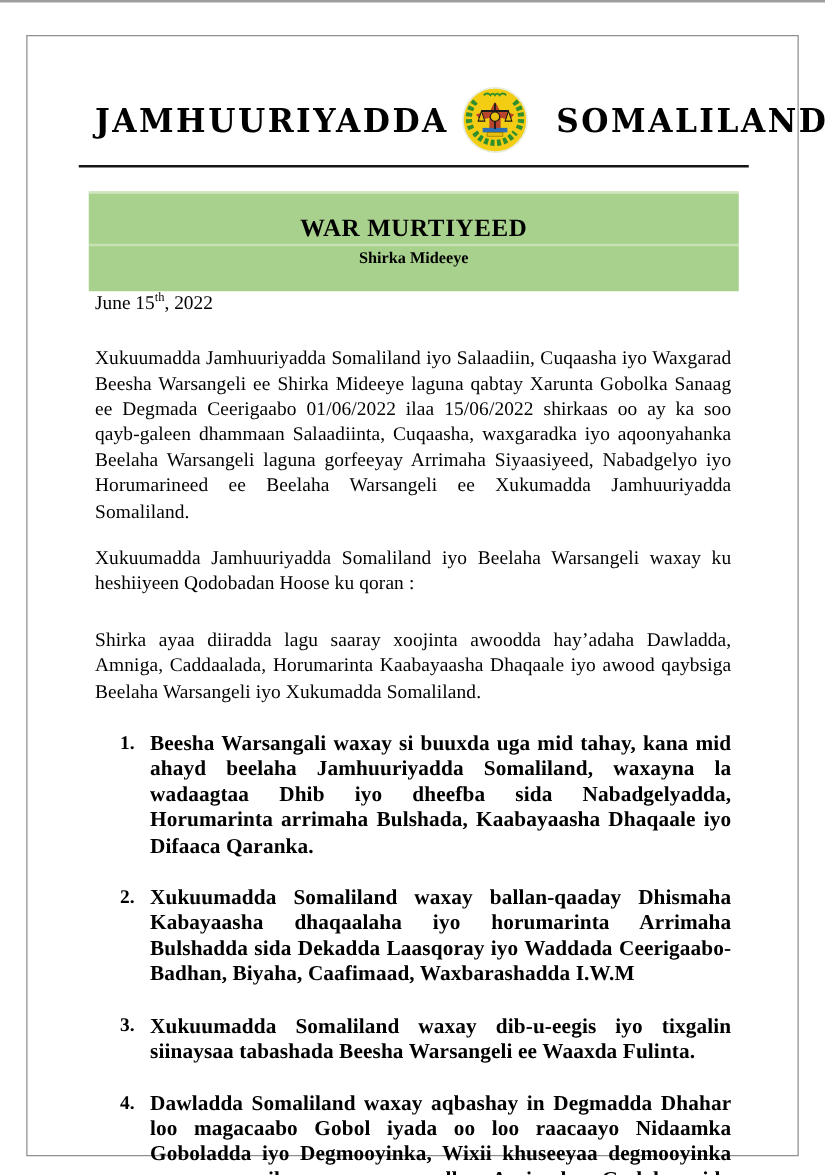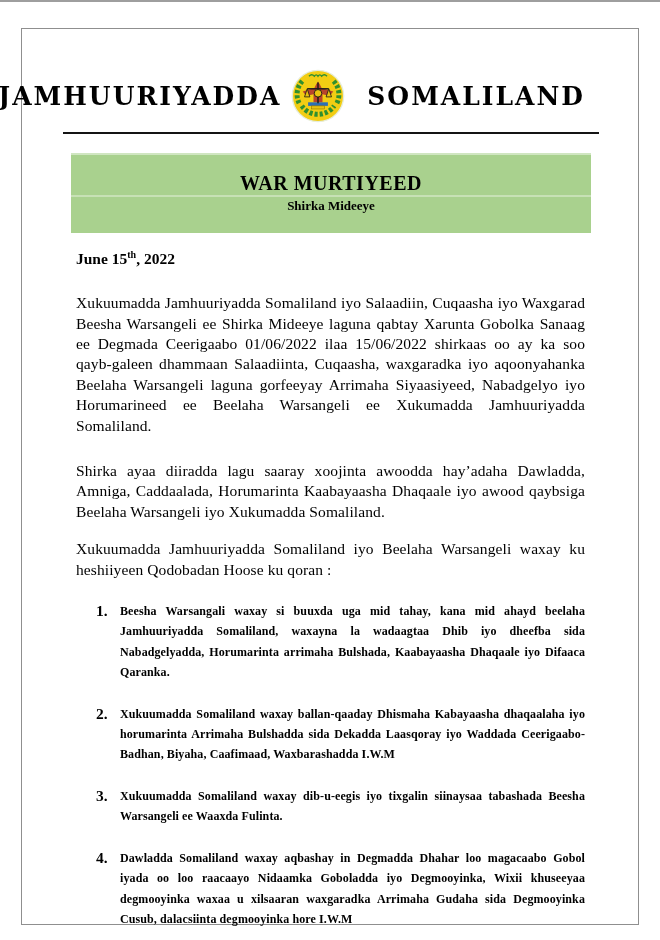--- a/index.html
+++ b/index.html
@@ -13,21 +13,21 @@
 
   .page {
     position: absolute; left: 21px; top: 28px; width: 618px; height: 897px;
     border: 1px solid #8f8f8f; background: #ffffff;
     padding: 0 53px 0 54px;
   }
 
   
   .header {
     margin-top: 40px;
-    display: flex; align-items: center; justify-content: flex-end;
+    display: flex; align-items: center; justify-content: flex-start;
     white-space: nowrap;
   }
   .htitle {
     font-family: "DejaVu Serif", "Liberation Serif", serif;
     font-weight: bold; font-size: 25px; letter-spacing: 2px;
     transform: scaleY(1.05);
   }
   .htitle.left  { margin-right: 10px; }
   .htitle.right { margin-left: 22px; }
   .emblem { display: inline-block; width: 54px; height: 54px; line-height: 0; }
@@ -42,39 +42,39 @@
     text-align: center;
   }
   .banner-title {
     font-size: 20px; font-weight: bold; letter-spacing: 0.5px;
     padding-top: 16px; line-height: 24px;
     border-bottom: 2px solid rgba(255,255,255,0.35);
   }
   .banner-subtitle { font-size: 13px; font-weight: bold; line-height: 15px; padding: 1px 0 20px; }
 
   
-  .date { margin-top: 16px; font-size: 15.5px; font-weight: bold; }
+  .date { margin-top: 0; font-size: 15.5px; font-weight: normal; }
   .date sup { font-size: 10px; vertical-align: super; }
 
   .para {
     margin-top: 25px;
     font-size: 15.5px; font-weight: normal; line-height: 20.4px;
     text-align: justify; letter-spacing: 0.1px;
   }
   .para.tight { margin-top: 17px; }
 
   .olist { margin-top: 10px; padding-left: 20px; }
   .li { display: flex; margin-top: 21px; }
   .li .num {
     width: 24px; flex: 0 0 24px;
     font-size: 15.5px; font-weight: bold; line-height: 20.4px;
   }
   .li .litext {
     flex: 1;
-    font-size: 12px; font-weight: bold; line-height: 20.4px;
+    font-size: 17px; font-weight: bold; line-height: 20.4px;
     text-align: justify; letter-spacing: 0.1px;
   }
 </style>
 </head>
 <body>
 
 <div class="top-strip"></div>
 
 <div class="page">
 
@@ -104,23 +104,23 @@
 
   <div class="banner">
     <div class="banner-title">WAR MURTIYEED</div>
     <div class="banner-subtitle">Shirka Mideeye</div>
   </div>
 
   <p class="date"><span>June 15</span><sup>th</sup><span>, 2022</span></p>
 
   <p class="para">Xukuumadda Jamhuuriyadda Somaliland iyo Salaadiin, Cuqaasha iyo Waxgarad Beesha Warsangeli ee Shirka Mideeye laguna qabtay Xarunta Gobolka Sanaag ee Degmada Ceerigaabo 01/06/2022 ilaa 15/06/2022 shirkaas oo ay ka soo qayb-galeen dhammaan Salaadiinta, Cuqaasha, waxgaradka iyo aqoonyahanka Beelaha Warsangeli laguna gorfeeyay Arrimaha Siyaasiyeed, Nabadgelyo iyo Horumarineed ee Beelaha Warsangeli ee Xukumadda Jamhuuriyadda Somaliland.</p>
 
+  <p class="para tight">Xukuumadda Jamhuuriyadda Somaliland iyo Beelaha Warsangeli waxay ku heshiiyeen Qodobadan Hoose ku qoran :</p>
+
   <p class="para">Shirka ayaa diiradda lagu saaray xoojinta awoodda hay’adaha Dawladda, Amniga, Caddaalada, Horumarinta Kaabayaasha Dhaqaale iyo awood qaybsiga Beelaha Warsangeli iyo Xukumadda Somaliland.</p>
-
-  <p class="para tight">Xukuumadda Jamhuuriyadda Somaliland iyo Beelaha Warsangeli waxay ku heshiiyeen Qodobadan Hoose ku qoran :</p>
 
   <div class="olist">
     <div class="li">
       <span class="num">1.</span>
       <span class="litext">Beesha Warsangali waxay si buuxda uga mid tahay, kana mid ahayd beelaha Jamhuuriyadda Somaliland, waxayna la wadaagtaa Dhib iyo dheefba sida Nabadgelyadda, Horumarinta arrimaha Bulshada, Kaabayaasha Dhaqaale iyo Difaaca Qaranka.</span>
     </div>
     <div class="li">
       <span class="num">2.</span>
       <span class="litext">Xukuumadda Somaliland waxay ballan-qaaday Dhismaha Kabayaasha dhaqaalaha iyo horumarinta Arrimaha Bulshadda sida Dekadda Laasqoray iyo Waddada Ceerigaabo-Badhan, Biyaha, Caafimaad, Waxbarashadda I.W.M</span>
     </div>

